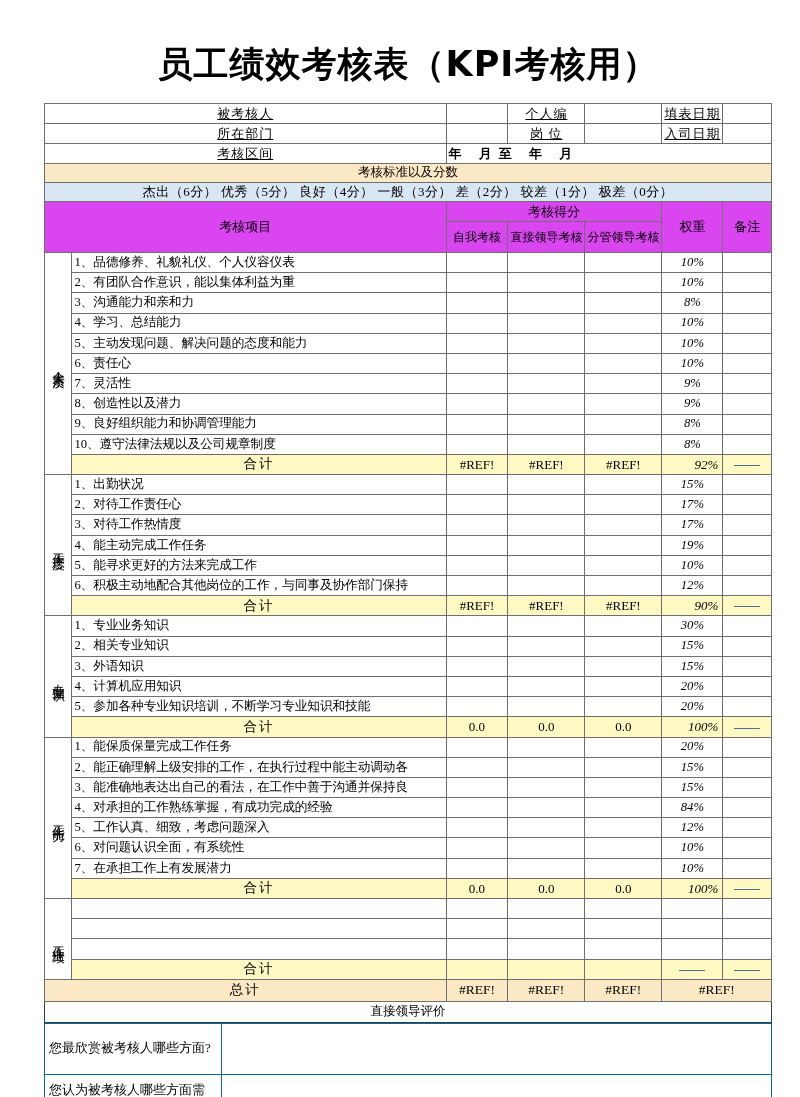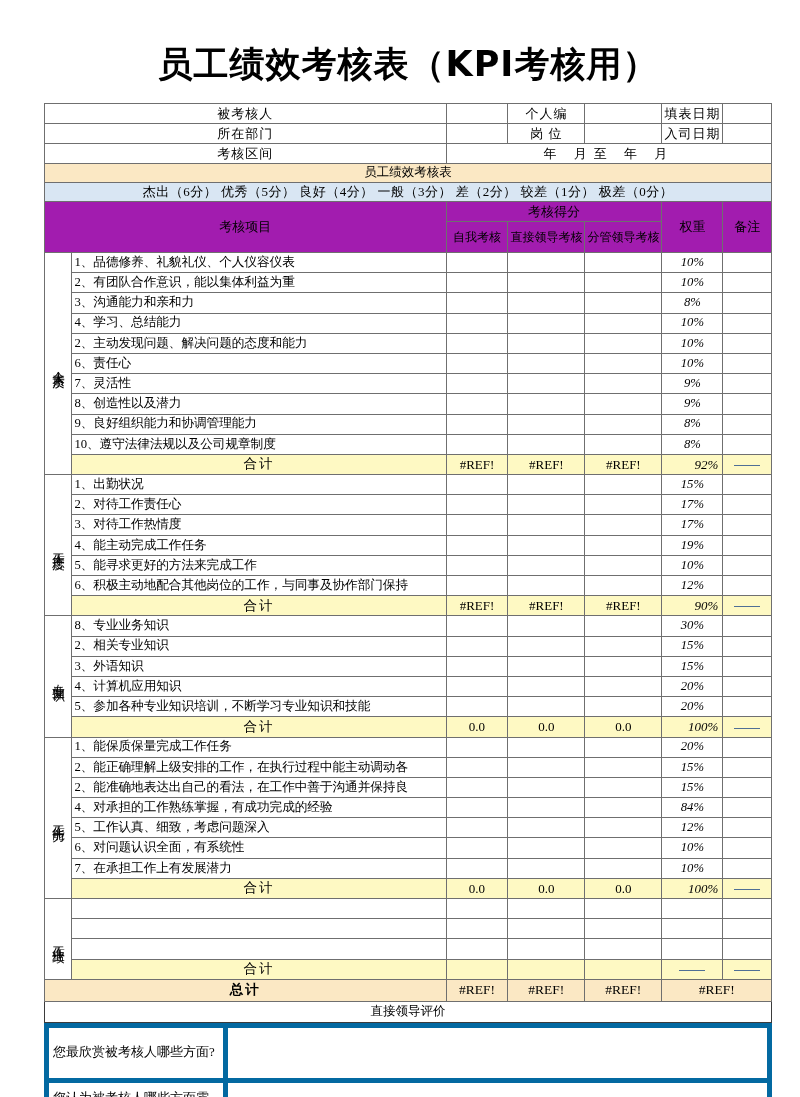--- a/index.html
+++ b/index.html
@@ -62,38 +62,38 @@
   .c-self  { width: 64px; }
   .c-direct{ width: 69px; }
   .c-dept  { width: 71px; }
   .c-weight{ width: 46px; }
   .c-note  { width: 53px; }
 
   .ctr { text-align: center; }
 
   
   .info-row td { height: 19px; }
-  .info-label { text-align: center; font-size: 13px; letter-spacing: 1px; }
-  .period-val { text-align: center; font-size: 13px; letter-spacing: 7px; }
+  .info-label { text-align: center; font-size: 13px; letter-spacing: 1px; text-decoration: underline; }
+  .period-val { text-align: left; font-size: 13px; letter-spacing: 7px; font-weight: bold; }
 
   
   .band-tan  { background: #fbe8c4; }
   .band-blue { background: #d9e6f3; margin-top: 21px; }
   .banner td {
     height: 18px;
     text-align: center;
     font-size: 12.5px;
   }
   .std-row td { letter-spacing: 0.5px; font-size: 13px; }
 
   
   .hdr td {
     text-align: center;
     font-size: 13px;
-    background: #a21caf;
+    background: #d946ef;
   }
   .hdr-sub td {
     font-size: 12px;
     line-height: 1.12;
     white-space: normal;
     word-break: break-all;
   }
   .hdr-item { font-size: 14px; }
 
   
@@ -123,21 +123,21 @@
     vertical-align: middle;
   }
 
   
   .total-row td {
     background: #fbe8c4;
     height: 21px;
     text-align: center;
     font-size: 13.5px;
   }
-  .total-row .total-label { letter-spacing: 2px; font-weight: bold; }
+  .total-row .total-label { letter-spacing: 2px; }
 
   
   .cat-cell {
     text-align: center;
     vertical-align: middle;
     padding: 0;
   }
   .vert {
     writing-mode: vertical-rl;
     text-orientation: upright;
@@ -151,21 +151,21 @@
   .blank-row td { height: 19.2px; }
 
   
   table.review {
     border-collapse: collapse;
     table-layout: fixed;
     margin: 0 auto;
     font-size: 13px;
   }
   table.review td {
-    border: 5px solid #0369a1;
+    border: 1px solid #0369a1;
     vertical-align: middle;
     padding: 2px 4px;
   }
   .rv-q {
     width: 170px;
     text-align: left;
     font-size: 13px;
     line-height: 1.45;
     white-space: normal;
     border-left: 1.3px solid #3b3b3b;
@@ -208,21 +208,21 @@
           <td class="info-label">岗  位</td>
           <td colspan="1" class="ctr"></td>
           <td class="info-label" style="width:46px">入司日期</td>
           <td class="ctr"></td>
         </tr>
         <tr class="info-row">
           <td colspan="2" class="info-label">考核区间</td>
           <td colspan="5" class="period-val">年    月至    年    月</td>
         </tr>
         <tr class="banner band-tan">
-          <td colspan="7">员工绩效考核表</td>
+          <td colspan="7">考核标准以及分数</td>
         </tr>
         <tr class="banner band-blue std-row">
           <td colspan="7">杰出（6分） 优秀（5分） 良好（4分） 一般（3分） 差（2分） 较差（1分） 极差（0分）</td>
         </tr>
         <tr class="hdr">
           <td colspan="2" rowspan="2" class="hdr-item">考核项目</td>
           <td colspan="3" style="height:19px">考核得分</td>
           <td rowspan="2">权重</td>
           <td rowspan="2">备注</td>
         </tr>
@@ -258,21 +258,21 @@
         </tr>
         <tr class="data-row">
           <td class="item-text">4、学习、总结能力</td>
           <td class="ctr"></td>
           <td class="ctr"></td>
           <td class="ctr"></td>
           <td class="wt">10%</td>
           <td class="ctr"></td>
         </tr>
         <tr class="data-row">
-          <td class="item-text">2、主动发现问题、解决问题的态度和能力</td>
+          <td class="item-text">5、主动发现问题、解决问题的态度和能力</td>
           <td class="ctr"></td>
           <td class="ctr"></td>
           <td class="ctr"></td>
           <td class="wt">10%</td>
           <td class="ctr"></td>
         </tr>
         <tr class="data-row">
           <td class="item-text">6、责任心</td>
           <td class="ctr"></td>
           <td class="ctr"></td>
@@ -372,21 +372,21 @@
         <tr class="sub-row">
           <td class="sub-label">合计</td>
           <td>#REF!</td>
           <td>#REF!</td>
           <td>#REF!</td>
           <td class="wt">90%</td>
           <td class="ctr"><span class="dashline"></span></td>
         </tr>
         <tr class="data-row">
           <td class="cat-cell" rowspan="6"><span class="vert">专业知识</span></td>
-          <td class="item-text">8、专业业务知识</td>
+          <td class="item-text">1、专业业务知识</td>
           <td class="ctr"></td>
           <td class="ctr"></td>
           <td class="ctr"></td>
           <td class="wt">30%</td>
           <td class="ctr"></td>
         </tr>
         <tr class="data-row">
           <td class="item-text">2、相关专业知识</td>
           <td class="ctr"></td>
           <td class="ctr"></td>
@@ -437,21 +437,21 @@
         </tr>
         <tr class="data-row">
           <td class="item-text">2、能正确理解上级安排的工作，在执行过程中能主动调动各</td>
           <td class="ctr"></td>
           <td class="ctr"></td>
           <td class="ctr"></td>
           <td class="wt">15%</td>
           <td class="ctr"></td>
         </tr>
         <tr class="data-row">
-          <td class="item-text">2、能准确地表达出自己的看法，在工作中善于沟通并保持良</td>
+          <td class="item-text">3、能准确地表达出自己的看法，在工作中善于沟通并保持良</td>
           <td class="ctr"></td>
           <td class="ctr"></td>
           <td class="ctr"></td>
           <td class="wt">15%</td>
           <td class="ctr"></td>
         </tr>
         <tr class="data-row">
           <td class="item-text">4、对承担的工作熟练掌握，有成功完成的经验</td>
           <td class="ctr"></td>
           <td class="ctr"></td>

